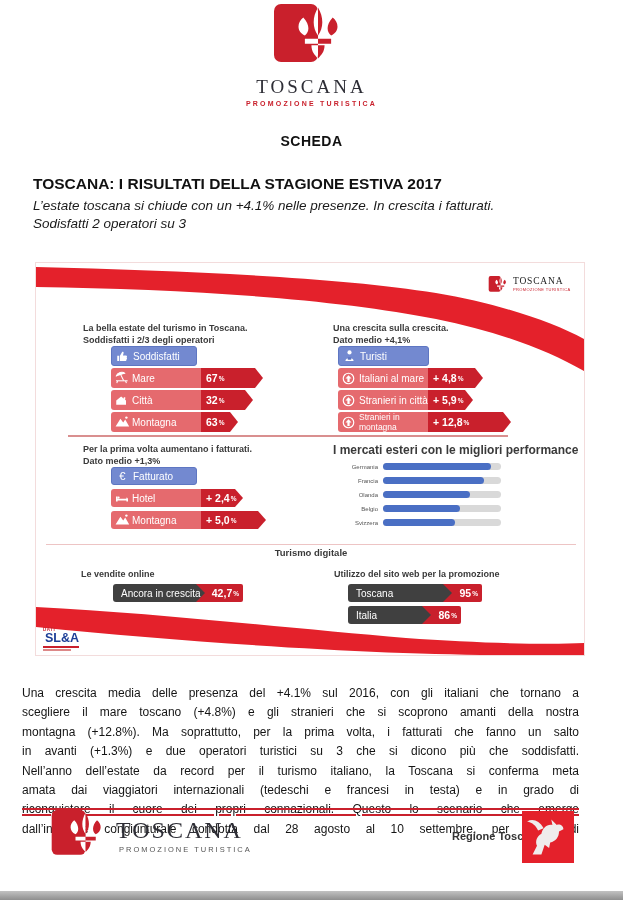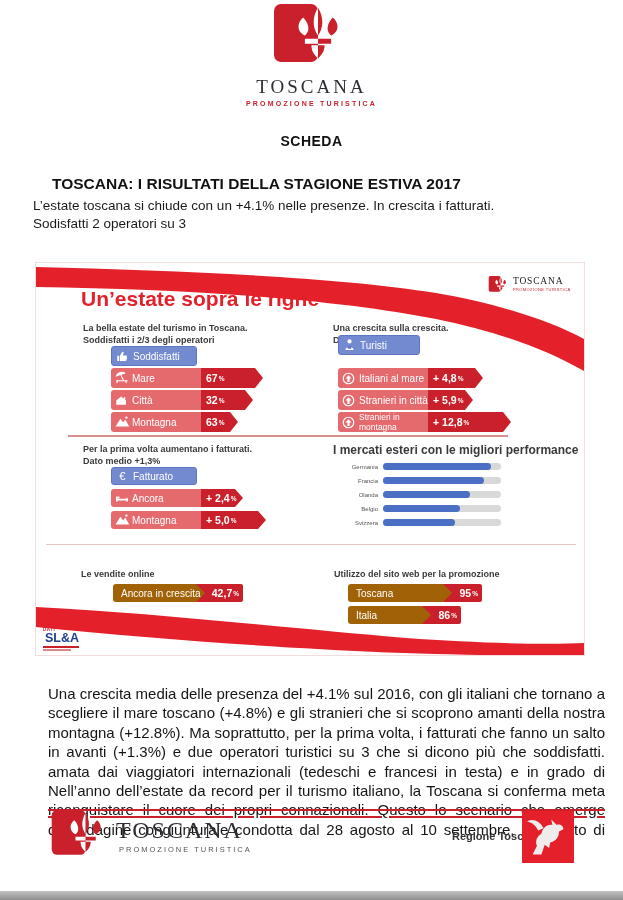--- a/index.html
+++ b/index.html
@@ -7,22 +7,22 @@
     width:623px;height:900px;position:relative;overflow:hidden;
     background:#ffffff;font-family:"Liberation Sans",sans-serif;color:#191919;
   }
   .abs{position:absolute;}
 
   
   .hdr-logo{left:0;right:0;top:4px;display:flex;flex-direction:column;align-items:center;}
   .hdr-brand{font-family:"Liberation Serif",serif;font-size:19px;letter-spacing:3px;color:#2e2e36;margin-top:2px;}
   .hdr-sub{font-size:7px;font-weight:bold;letter-spacing:2.2px;color:#c9202c;margin-top:2px;}
   .scheda{left:0;right:0;top:133px;text-align:center;font-size:14px;font-weight:bold;letter-spacing:.5px;color:#111;}
-  .doc-title{left:33px;top:175px;font-size:15.5px;font-weight:bold;color:#111;margin-left:19px;}
-  .doc-sub{left:33px;top:197px;font-size:13.5px;line-height:18px;color:#1a1a1a;}
+  .doc-title{left:33px;top:175px;font-size:15.5px;font-weight:bold;color:#111;}
+  .doc-sub{left:33px;top:197px;font-size:13.5px;line-height:18px;color:#1a1a1a;font-style:italic;}
 
   
   .ig{left:35px;top:262px;width:550px;height:394px;background:#fff;border:1px solid #f3dcdc;box-sizing:border-box;}
   .ig svg.swoosh{position:absolute;left:0;top:0;z-index:0;}
   .ig-title{left:45px;top:24px;font-size:21px;font-weight:bold;color:#e4212b;z-index:2;}
   .ig-h{font-size:9px;font-weight:bold;color:#3a3a3a;line-height:11.5px;z-index:2;}
   .ig-logo{left:452px;top:13px;display:flex;align-items:flex-start;z-index:2;}
   .ig-logo .t{font-family:"Liberation Serif",serif;font-size:9.5px;letter-spacing:.8px;color:#222;line-height:10px;}
   .ig-logo .s{font-size:4px;color:#c9202c;letter-spacing:.4px;margin-top:1px;}
 
@@ -38,33 +38,33 @@
 
   .divider{position:absolute;z-index:2;background:#d98f8f;height:1.5px;}
   .div2{background:#edc4c4;height:1px;}
 
   .mrow{position:absolute;display:flex;align-items:center;z-index:2;}
   .mlab{width:28px;font-size:6px;color:#555;text-align:right;margin-right:5px;}
   .mtrack{width:118px;height:7px;background:#d9d9d9;border-radius:4px;}
   .mfill{height:7px;background:#4a6fc4;border-radius:4px;}
 
   .td-title{left:0;width:550px;top:284px;text-align:center;font-size:9.5px;font-weight:bold;color:#3a3a3a;z-index:2;}
-  .ablue{background:#a16207;color:#fff;font-size:10px;display:flex;align-items:center;padding-left:8px;z-index:2;position:relative;
+  .ablue{background:#404040;color:#fff;font-size:10px;display:flex;align-items:center;padding-left:8px;z-index:2;position:relative;
          clip-path:polygon(0 0,calc(100% - 9px) 0,100% 50%,calc(100% - 9px) 100%,0 100%);border-radius:3px 0 0 3px;}
   .ared{background:#c9202c;color:#fff;font-weight:bold;font-size:10.5px;display:flex;align-items:center;justify-content:flex-end;
         padding-right:4px;margin-left:-9px;z-index:1;position:relative;border-radius:0 2px 2px 0;}
 
   .sla{left:7px;top:364px;z-index:2;display:flex;flex-direction:column;}
   .sla .d{font-size:4.5px;font-weight:bold;color:#c9202c;letter-spacing:.5px;}
   .sla .n{font-size:12.5px;font-weight:bold;color:#1d3e97;line-height:13px;text-align:right;}
   .sla .u{width:36px;height:1.5px;background:#c9202c;margin-top:1px;}
   .sla .tag{width:28px;height:2px;background:#d88;margin-top:1px;}
 
   
-  .body-par{left:48px;top:684px;width:557px;font-size:15px;line-height:19.4px;color:#151515;}
+  .body-par{left:22px;top:684px;width:557px;font-size:12px;line-height:19.4px;color:#151515;}
   .bline{text-align:justify;text-align-last:justify;}
   .struck{text-decoration:line-through underline;text-decoration-color:#c9202c;text-decoration-thickness:1.5px;}
 
   
   .ft-left{left:50px;top:810px;display:flex;align-items:flex-start;}
   .ft-text{margin-left:4px;margin-top:8px;}
   .ft-brand{font-family:"Liberation Serif",serif;font-size:24px;letter-spacing:2px;color:#2e2e36;line-height:24px;}
   .ft-sub{font-size:7.5px;letter-spacing:2px;color:#555;margin-top:3px;margin-left:3px;}
   .ft-reg{left:452px;top:830px;font-size:11px;font-weight:bold;color:#333;}
   .peg{left:522px;top:811px;width:52px;height:52px;background:#e4212b;display:flex;align-items:center;justify-content:center;}
@@ -125,21 +125,20 @@
       <g clip-path="url(#clipR)">
           <use href="#fleur" fill="#c9202c" transform="translate(46,29) scale(0.82) translate(-30,-33)"></use>
         </g>
     </svg>
     <div style="margin-left:3px">
       <div class="t">TOSCANA</div>
       <div class="s">PROMOZIONE TURISTICA</div>
     </div>
   </div>
 
-  <div class="abs ig-title">Un’estate sopra le righe</div>
 
   <div class="abs ig-h" style="left:47px;top:60px">
     <div>La bella estate del turismo in Toscana.</div>
     <div>Soddisfatti i 2/3 degli operatori</div>
   </div>
 
   <div class="abs ig-h" style="left:297px;top:60px">
     <div>Una crescita sulla crescita.</div>
     <div>Dato medio +4,1%</div>
   </div>
@@ -198,21 +197,21 @@
           </svg>
       </span>
       <span class="lbl">Montagna</span>
     </div>
     <div class="rval" style="width:32px">
       <span>63</span>
         <span class="pct">%</span>
     </div>
   </div>
 
-  <div class="bar blue" style="left:302px;top:72px;width:82px">
+  <div class="bar blue" style="left:302px;top:83px;width:91px">
     <span class="icon">
       <svg width="15" height="15" viewBox="0 0 20 20">
           <circle cx="10" cy="4.6" r="2.8" fill="#fff"></circle>
           <path fill="#fff" d="M4.5 16 C4.5 10.5 15.5 10.5 15.5 16 Z"></path>
           <rect x="7.6" y="11" width="4.8" height="3.4" rx=".6" fill="#5e76c2"></rect>
         </svg>
     </span>
     <span class="lbl">Turisti</span>
   </div>
 
@@ -281,21 +280,21 @@
   </div>
 
   <div class="rbar h18" style="left:75px;top:226px">
     <div class="rbody">
       <span class="icon">
         <svg width="16" height="16" viewBox="0 0 20 20">
             <path fill="#fff" d="M2.5 14.5 v-6.5 h2 v3 h11 v-1.5 a2.3 2.3 0 0 1 2 2.3 V14.5 h-2 v-1.3 h-11 v1.3 Z"></path>
             <circle cx="5.7" cy="9.4" r="1.4" fill="#fff"></circle>
           </svg>
       </span>
-      <span class="lbl">Ancora</span>
+      <span class="lbl">Hotel</span>
     </div>
     <div class="rval" style="width:37px">
       <span>+ 2,4</span>
         <span class="pct">%</span>
     </div>
   </div>
 
   <div class="rbar h18" style="left:75px;top:248px">
     <div class="rbody">
       <span class="icon">
@@ -340,20 +339,21 @@
   </div>
   <div class="mrow" style="left:314px;top:256px">
     <span class="mlab">Svizzera</span>
     <div class="mtrack">
         <div class="mfill" style="width:72px"></div>
       </div>
   </div>
 
   <div class="divider div2" style="left:10px;top:281px;width:530px"></div>
 
+  <div class="abs td-title">Turismo digitale</div>
   <div class="abs ig-h" style="left:45px;top:306px">Le vendite online</div>
   <div class="abs ig-h" style="left:298px;top:306px">Utilizzo del sito web per la promozione</div>
 
   <div class="abar h18" style="left:77px;top:321px">
     <div class="ablue" style="width:84px">Ancora in crescita</div>
     <div class="ared" style="width:43px">
       <span>42,7</span>
         <span class="pct">%</span>
     </div>
   </div>
@@ -379,22 +379,22 @@
     <span class="u"></span>
     <span class="tag"></span>
   </div>
 </div>
 
 <div class="abs body-par">
   <div class="bline">Una crescita media delle presenza del +4.1% sul 2016, con gli italiani che tornano a</div>
   <div class="bline">scegliere il mare toscano (+4.8%) e gli stranieri che si scoprono amanti della nostra</div>
   <div class="bline">montagna (+12.8%). Ma soprattutto, per la prima volta, i fatturati che fanno un salto</div>
   <div class="bline">in avanti (+1.3%) e due operatori turistici su 3 che si dicono più che soddisfatti.</div>
+  <div class="bline">Nell’anno dell’estate da record per il turismo italiano, la Toscana si conferma meta</div>
   <div class="bline">amata dai viaggiatori internazionali (tedeschi e francesi in testa) e in grado di</div>
-  <div class="bline">Nell’anno dell’estate da record per il turismo italiano, la Toscana si conferma meta</div>
   <div class="bline struck">riconquistare il cuore dei propri connazionali. Questo lo scenario che emerge</div>
   <div class="bline">dall’indagine congiunturale condotta dal 28 agosto al 10 settembre, per conto di</div>
 </div>
 
 <div class="abs ft-left">
   <svg width="62" height="54" viewBox="0 0 80 70">
     <rect x="2" y="0" width="44" height="58" rx="7" fill="#c9202c"></rect>
     <g clip-path="url(#clipL)">
         <use href="#fleur" fill="#ffffff" transform="translate(46,29) scale(0.82) translate(-30,-33)"></use>
       </g>

